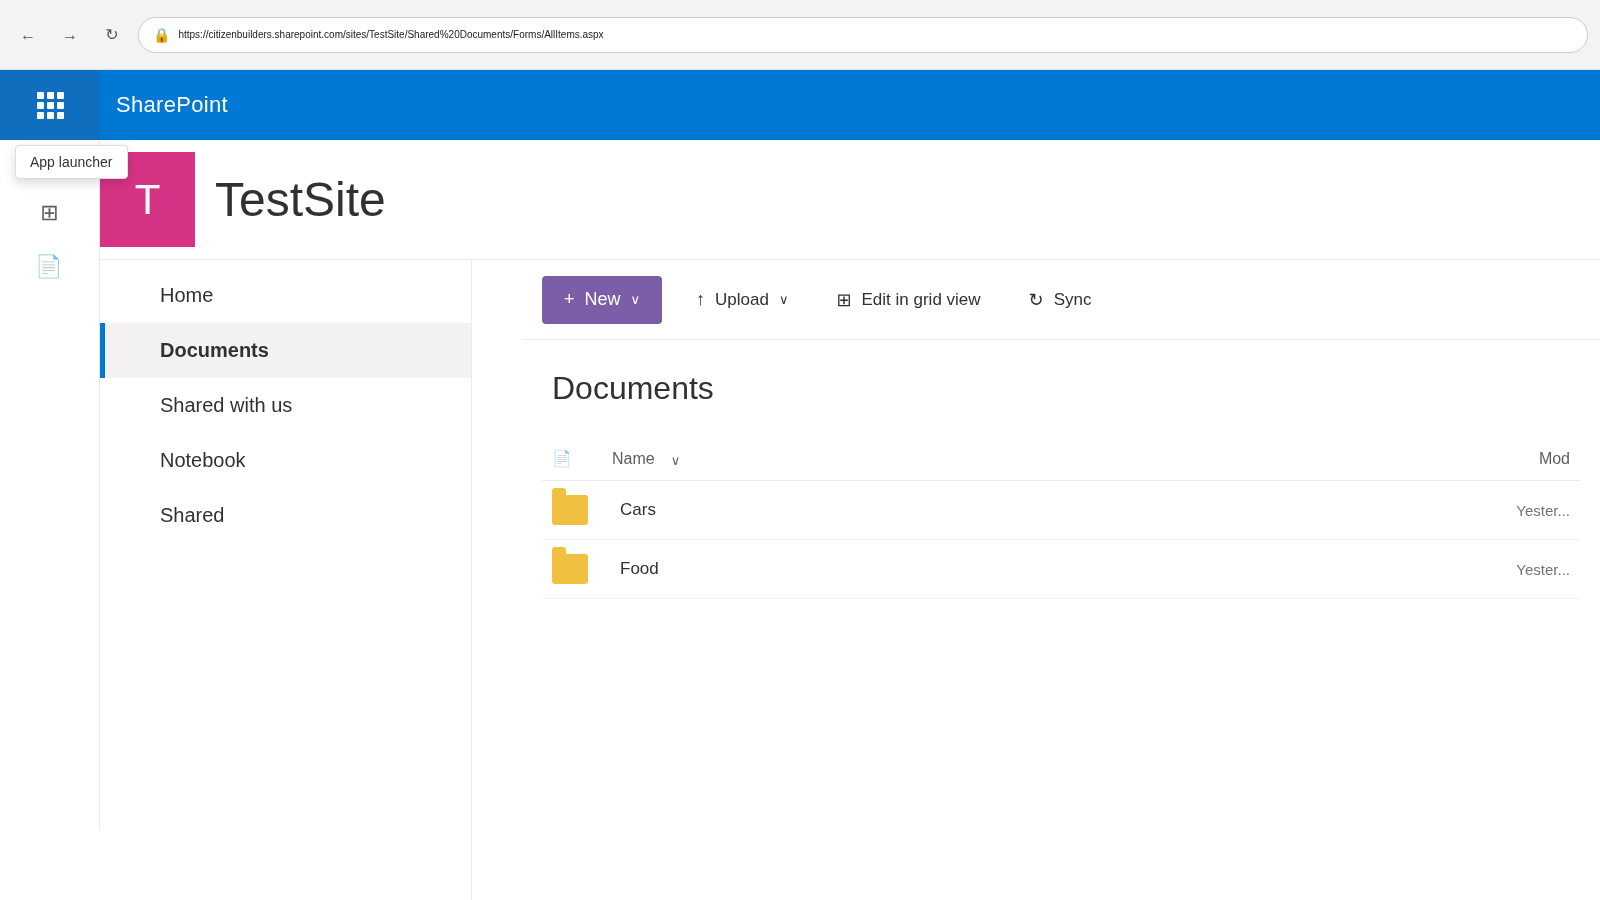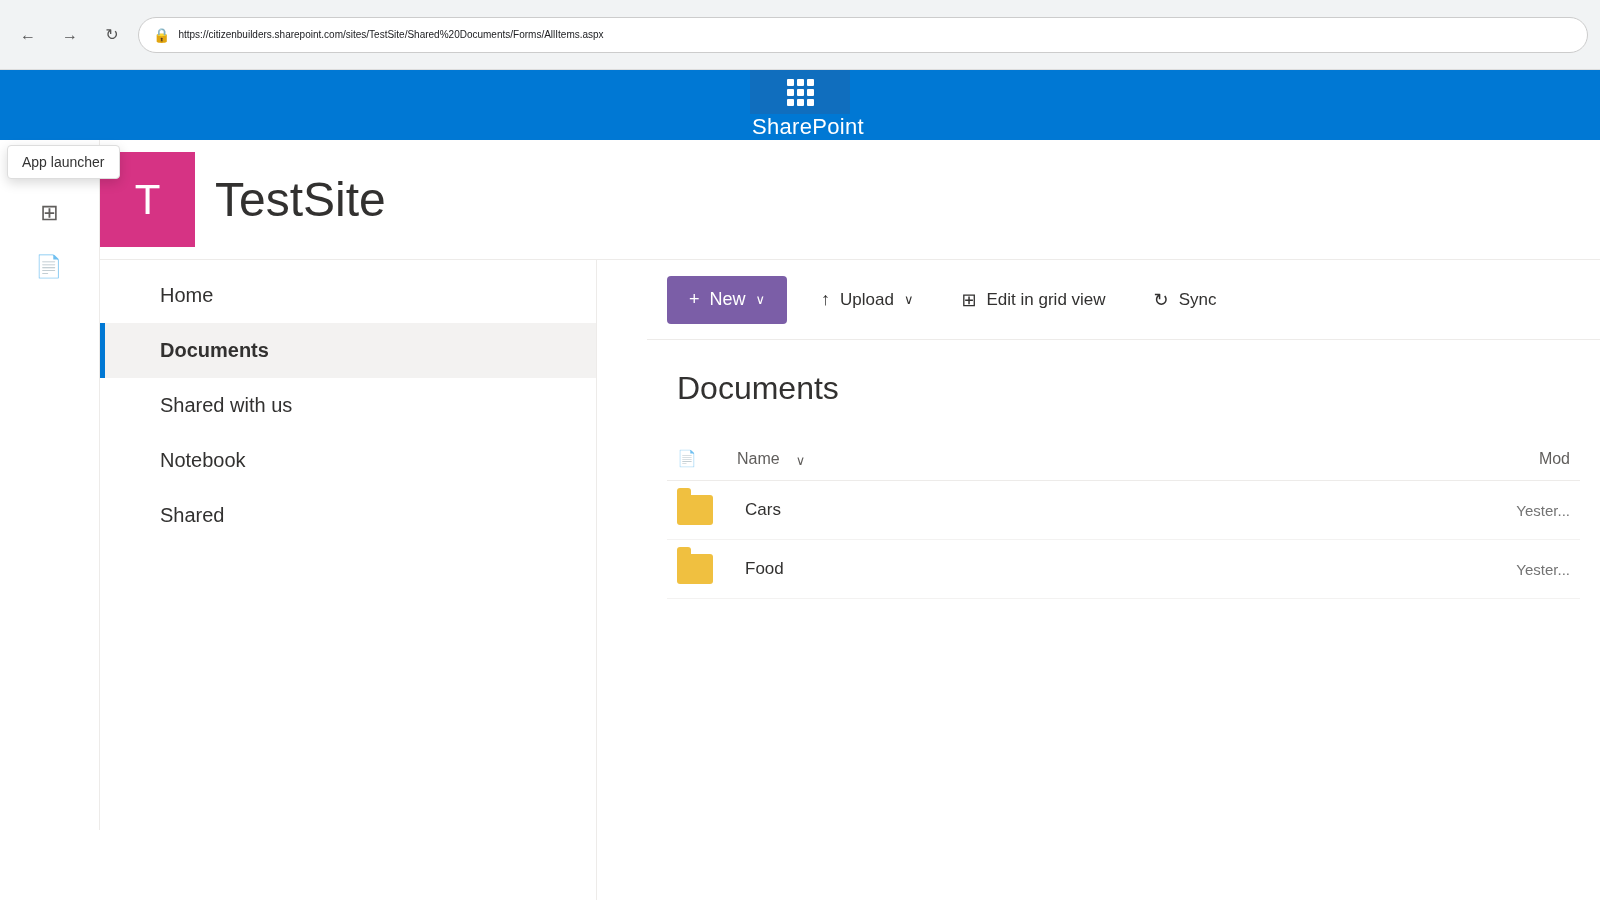--- a/index.html
+++ b/index.html
@@ -50,21 +50,20 @@
 
     
     .sp-header {
       height: 70px;
       background: #0078d4;
       display: flex;
       align-items: center;
       padding: 0;
       position: relative;
       z-index: 100;
-      flex-direction: column;
     }
     .app-launcher-btn {
       width: 100px;
       height: 70px;
       background: #106ebe;
       border: none;
       cursor: pointer;
       display: flex;
       align-items: center;
       justify-content: center;
@@ -87,21 +86,21 @@
       font-size: 22px;
       font-weight: 300;
       padding-left: 16px;
       letter-spacing: 0.3px;
     }
 
     
     .tooltip {
       position: absolute;
       top: 75px;
-      left: 7px;
+      left: 15px;
       background: #fff;
       border: 1px solid #ddd;
       border-radius: 4px;
       padding: 8px 14px;
       font-size: 14px;
       color: #333;
       box-shadow: 0 4px 12px rgba(0,0,0,0.15);
       z-index: 200;
       white-space: nowrap;
     }
@@ -164,21 +163,21 @@
 
     
     .main-layout {
       display: flex;
       flex: 1;
       overflow: hidden;
     }
 
     
     .left-nav {
-      width: 597px;
+      width: 472px;
       background: #fff;
       border-right: 1px solid #edebe9;
       padding-top: 8px;
       flex-shrink: 0;
     }
     .nav-item {
       height: 55px;
       display: flex;
       align-items: center;
       padding-left: 60px;

